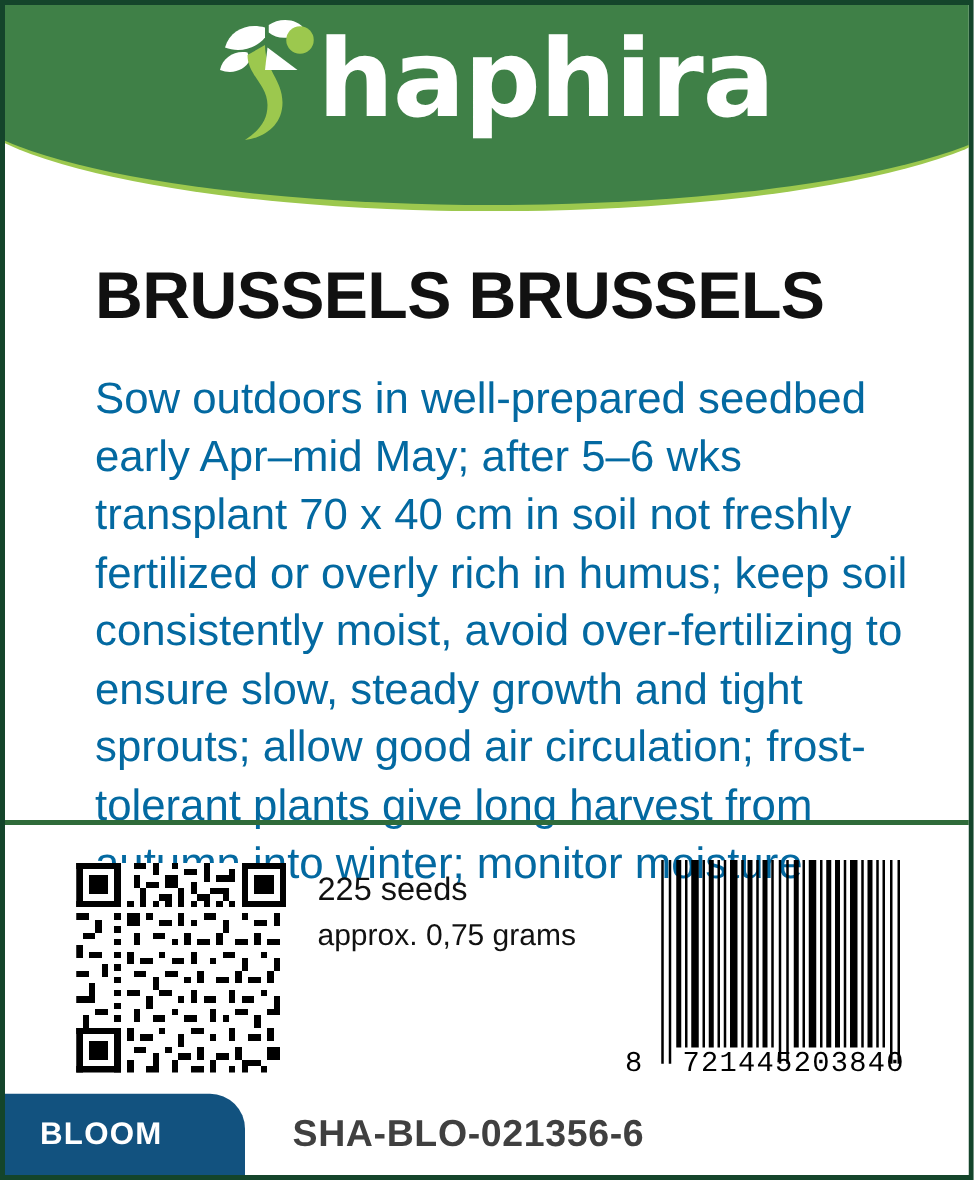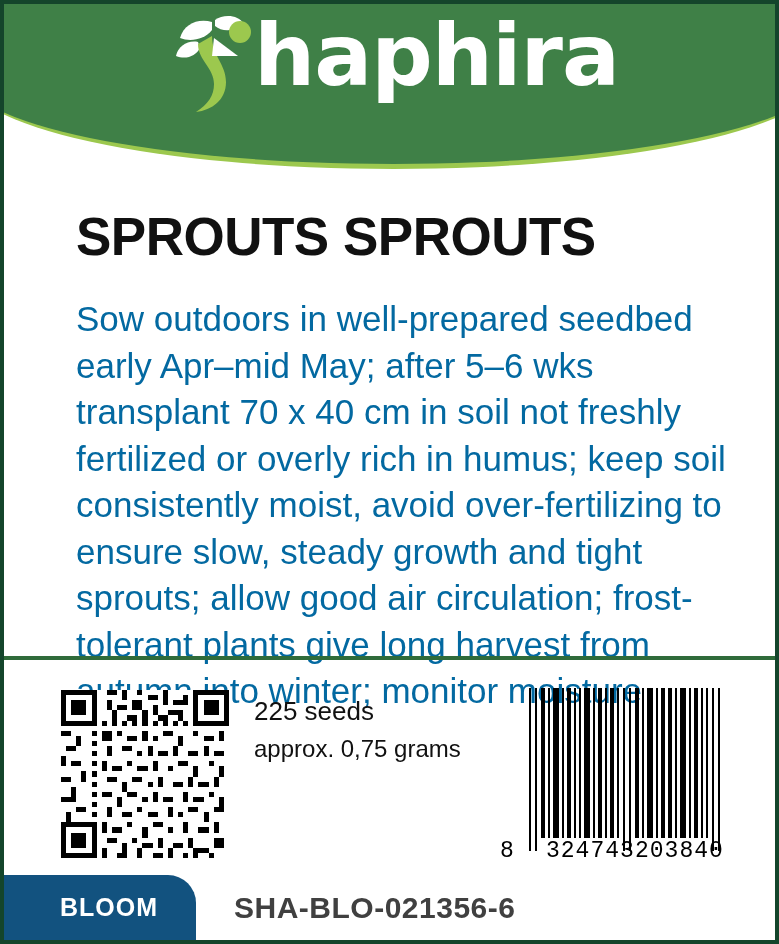--- a/index.html
+++ b/index.html
@@ -40,21 +40,21 @@
     left: 0;
     top: 70px;
     width: 859px;
     height: 120px;
     display: flex;
     align-items: center;
     justify-content: center;
   }
   .brand {
     display: flex;
-    align-items: flex-start;
+    align-items: center;
     justify-content: center;
     gap: 0px;
   }
   .leaf-mark {
     position: relative;
     width: 92px;
     height: 104px;
     margin-right: -6px;
     flex: none;
   }
@@ -189,21 +189,21 @@
     width: 192px;
     height: 65px;
     background: #12527f;
     border-radius: 0 28px 0 0;
     color: #ffffff;
     font-size: 25px;
     font-weight: bold;
     letter-spacing: 1px;
     display: flex;
     align-items: center;
-    padding-left: 56px;
+    padding-left: 28px;
     box-sizing: border-box;
   }
   .sku {
     position: absolute;
     left: 230px;
     top: 0;
     height: 65px;
     display: flex;
     align-items: center;
     font-size: 30px;
@@ -230,21 +230,21 @@
 
             <path d="M44 24 C44 44, 58 52, 58 70 C58 88, 44 98, 28 100 C40 92, 46 84, 46 72 C46 56, 30 48, 30 32 Z" fill="#9cc84e"></path>
             <path d="M46 26 L70 44 L44 44 Z" fill="#ffffff"></path>
           </svg>
         </span>
         <span class="brand-name">haphira</span>
       </div>
     </div>
   </div>
 
-  <div class="title">SPROUTS SPROUTS</div>
+  <div class="title">BRUSSELS BRUSSELS</div>
 
   <div class="description">Sow outdoors in well-prepared seedbed early Apr–mid May; after 5–6 wks transplant 70 x 40 cm in soil not freshly fertilized or overly rich in humus; keep soil consistently moist, avoid over-fertilizing to ensure slow, steady growth and tight sprouts; allow good air circulation; frost-tolerant plants give long harvest from autumn into winter; monitor moisture regularly</div>
 
   <div class="divider"></div>
 
   <div class="info-row">
 
     <div class="qr">
       <svg width="168" height="168" viewBox="0 0 33 33" shape-rendering="crispEdges" xmlns="http://www.w3.org/2000/svg">
         <rect width="33" height="33" fill="#ffffff"></rect>
@@ -436,21 +436,21 @@
         <i style="left:155px;width:6px"></i>
         <i style="left:164px;width:2px"></i>
         <i style="left:169px;width:4px"></i>
         <i style="left:176px;width:2px"></i>
         <i style="left:181px;width:2px"></i>
         <i class="guard" style="left:187px;width:2px"></i>
         <i class="guard" style="left:193px;width:2px"></i>
       </div>
       <div class="barcode-digits">
         <span class="bd-lead">8</span>
-        <span class="bd-left">324743</span>
+        <span class="bd-left">721445</span>
         <span class="bd-right">203840</span>
       </div>
     </div>
   </div>
 
   <div class="footer">
     <div class="category-tab">BLOOM</div>
     <div class="sku">SHA-BLO-021356-6</div>
   </div>
 

